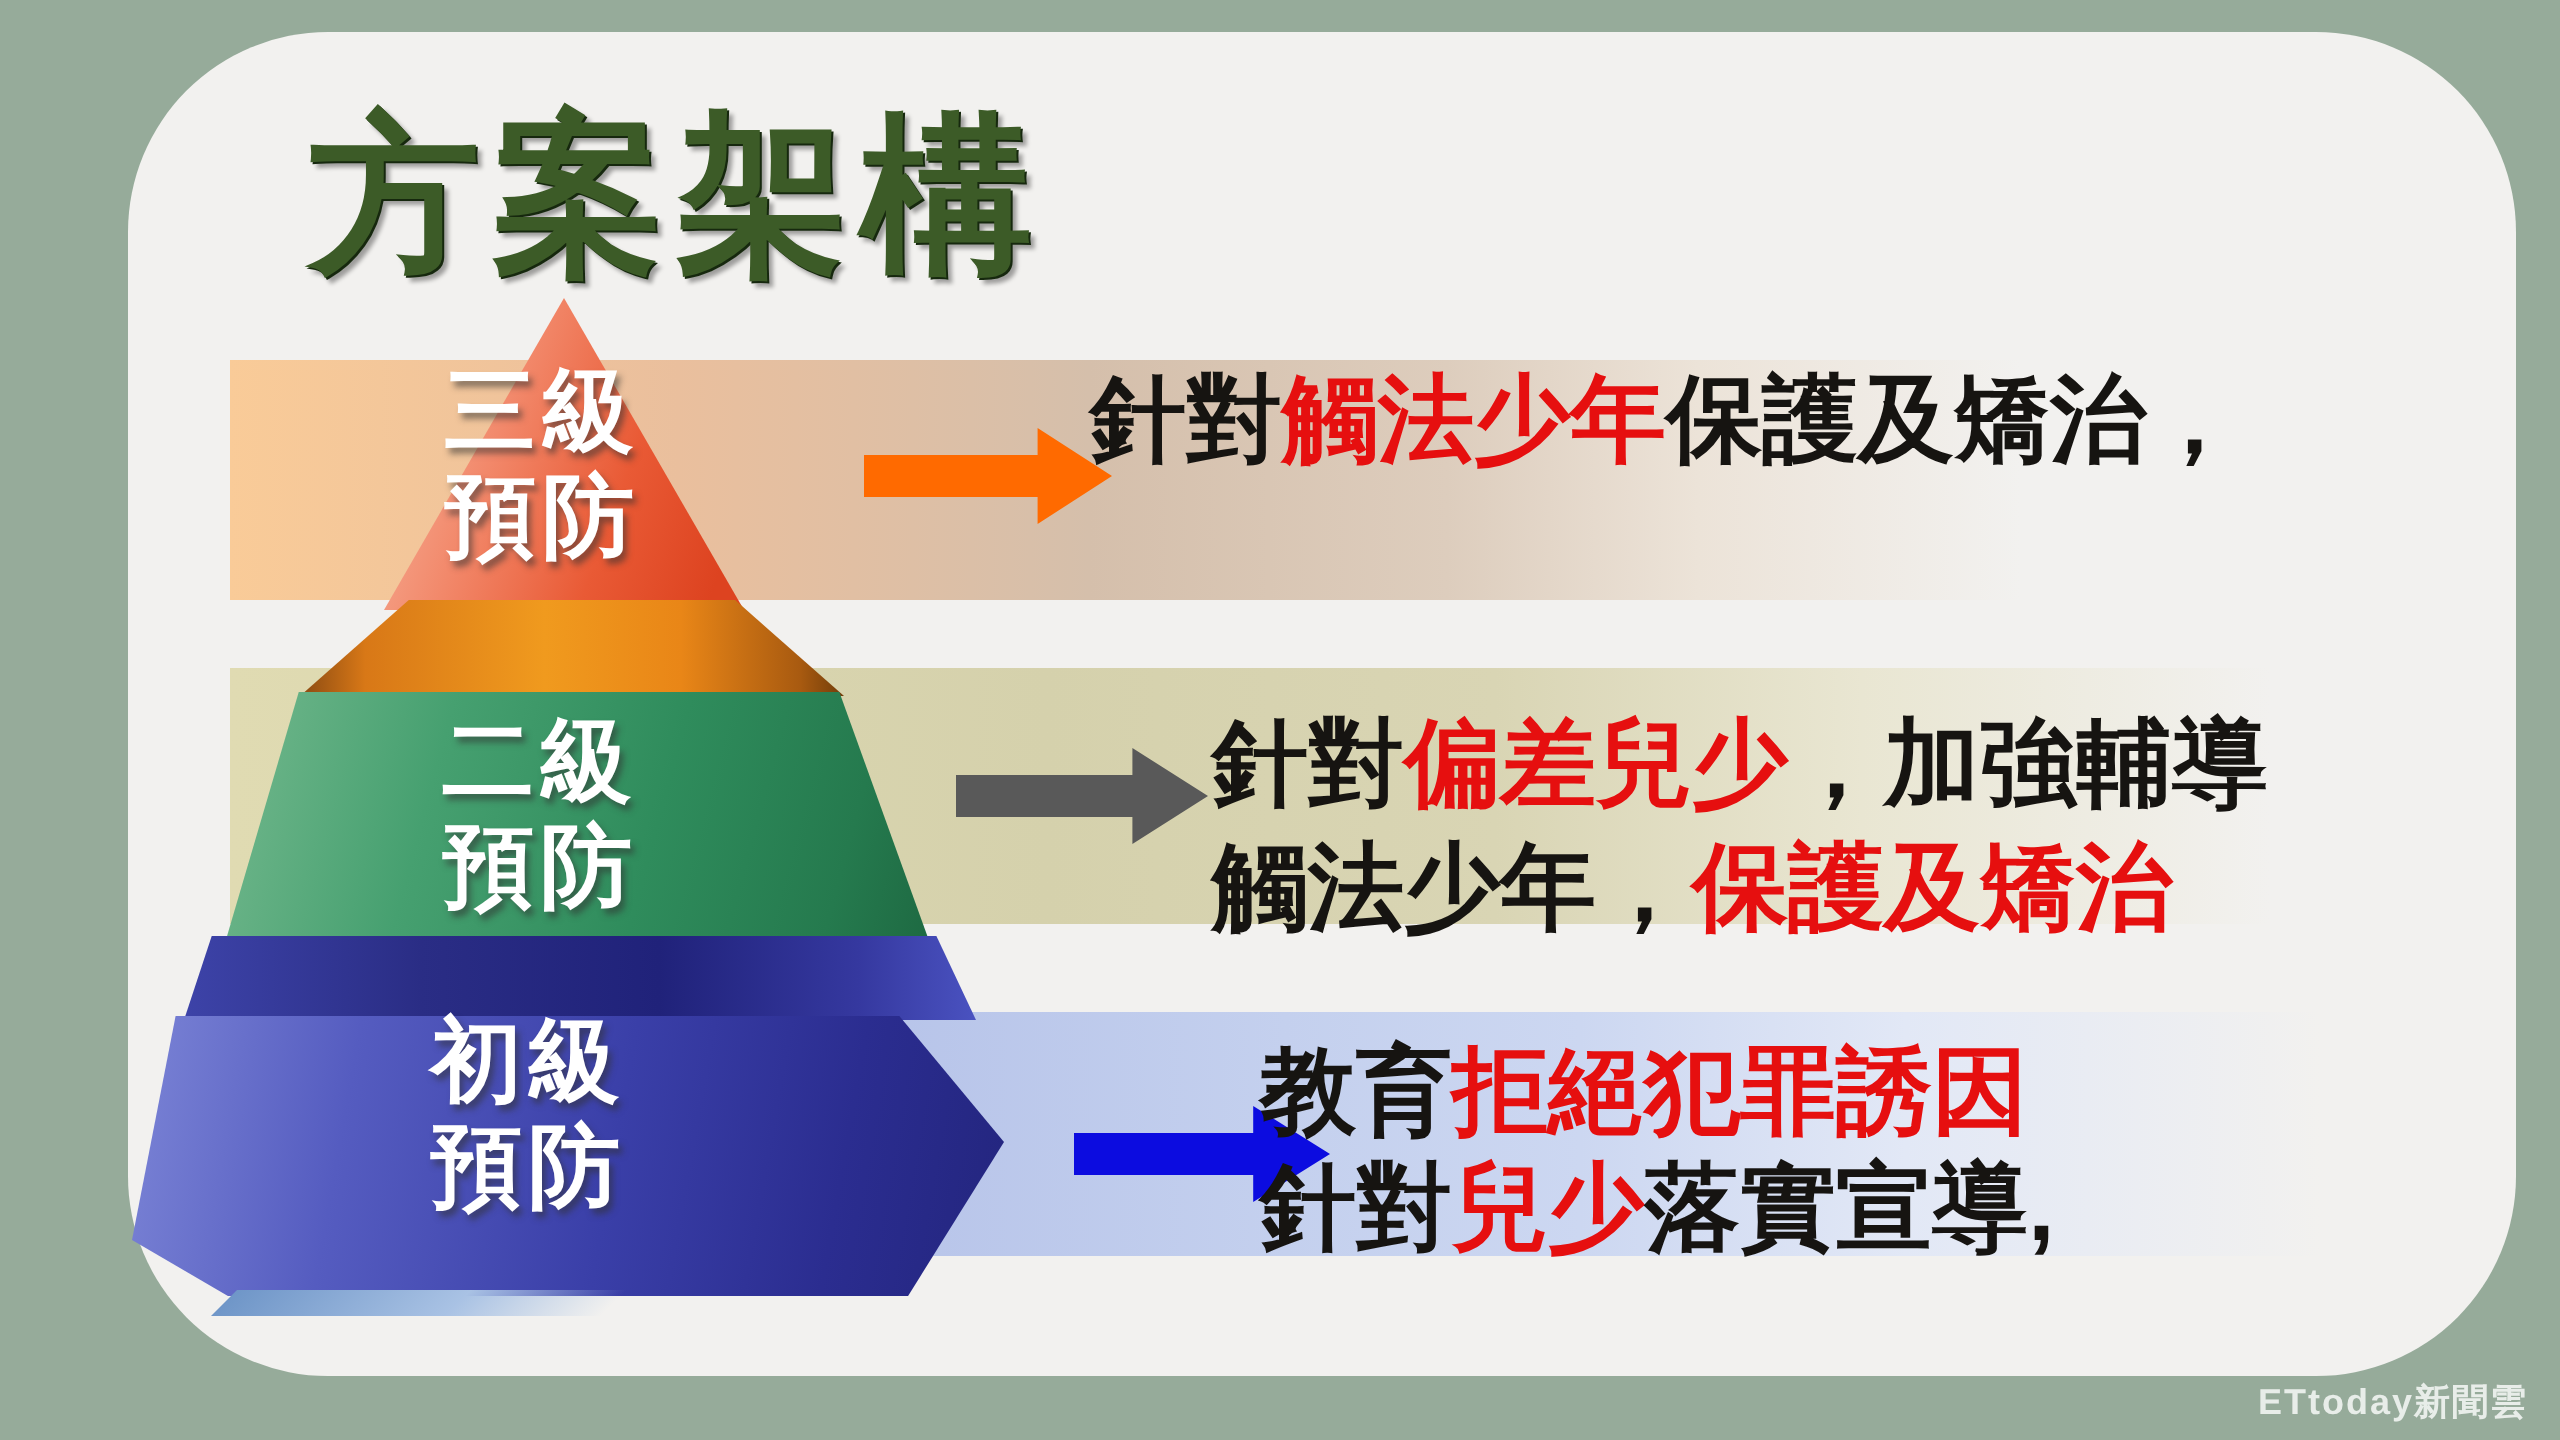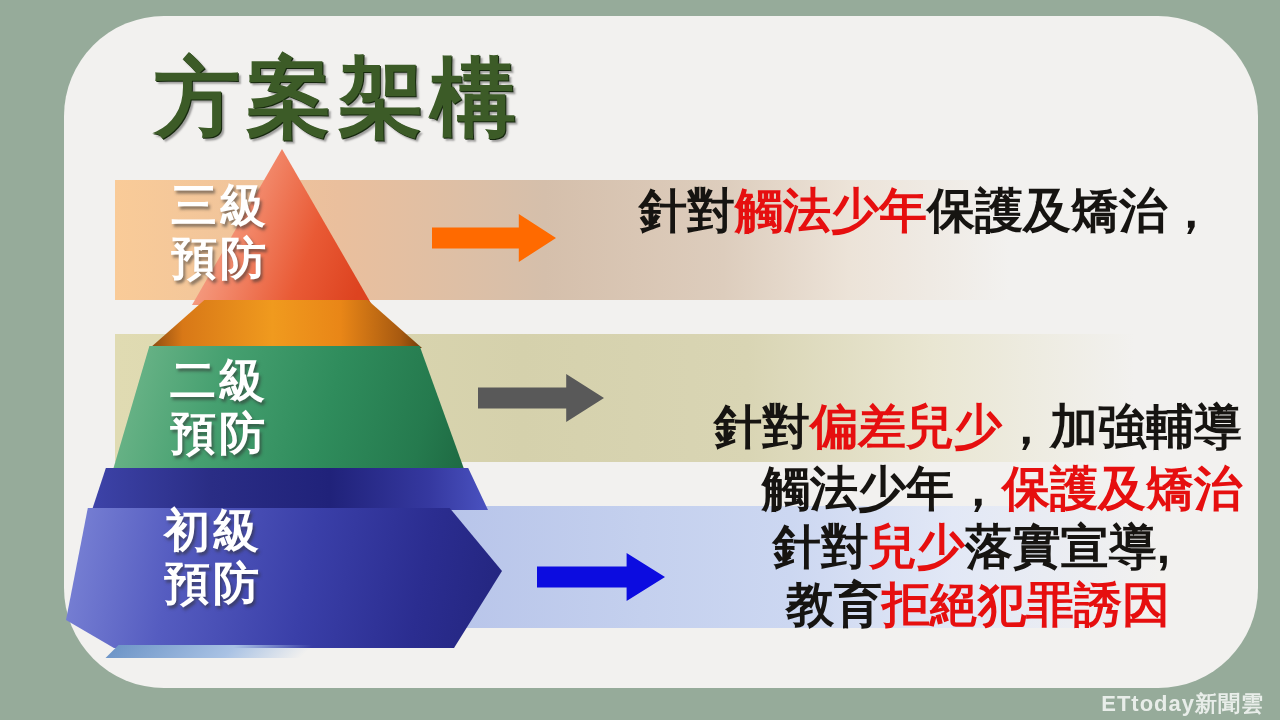--- a/index.html
+++ b/index.html
@@ -60,48 +60,48 @@
     clip-path:polygon(5% 0,88% 0,100% 45%,89% 100%,11% 100%,0 80%);
     background:linear-gradient(100deg,#7b84d6 0%,#555cc0 25%,#3a3fa8 55%,#2b2d90 80%,#23257e 100%);
   }
   .t1-shadow{
     left:112px;top:645px;width:195px;height:13px;
     transform:skewX(-45deg);
     background:linear-gradient(to right,#6f96c8,#a9c2e4 60%,rgba(180,200,230,0));
   }
   
   .tier-label{
-    position:absolute;width:200px;
+    position:absolute;width:200px;text-align:center;
     color:#ffffff;font-weight:900;font-size:46px;line-height:53px;letter-spacing:3px;
     text-shadow:2px 3px 3px rgba(50,50,50,.55);
   }
   .tl3{left:171px;top:179px;}
   .tl2{left:170px;top:354px;}
   .tl1{left:164px;top:504px;}
   
   .arrow{
     position:absolute;
     clip-path:polygon(0 28%,70% 28%,70% 0,100% 50%,70% 100%,70% 72%,0 72%);
   }
   .arrow1{left:432px;top:214px;width:124px;height:48px;background:#ff6a00;}
   .arrow2{left:478px;top:374px;width:126px;height:48px;background:#595959;}
   .arrow3{left:537px;top:553px;width:128px;height:48px;background:#0c0ce0;}
   
   .desc{
-    position:absolute;text-align:right;
+    position:absolute;text-align:left;
     font-size:48px;line-height:59px;font-weight:900;color:#161411;
     letter-spacing:0px;white-space:nowrap;
   }
   .desc .red{color:#e60f0f;}
   .d1{left:545px;top:181px;width:670px;}
-  .d2{left:592px;top:352px;width:650px;line-height:62px;margin-top:44px;}
+  .d2{left:606px;top:352px;width:650px;line-height:62px;}
   .d3{left:630px;top:518px;width:540px;line-height:58px;}
   .watermark{
     position:absolute;right:16px;top:689px;
-    font-size:22px;font-weight:bold;letter-spacing:1px;
+    font-size:18px;font-weight:bold;letter-spacing:1px;
     color:rgba(255,255,255,.78);
   }
 </style>
 </head>
 <body>
 
 <div class="card"></div>
 
 <h1 class="title">方案架構</h1>
 
@@ -134,17 +134,17 @@
 <div class="arrow arrow3"></div>
 
 <div class="desc d1">
   <div><span>針對</span><span class="red">觸法少年</span><span>保護及矯治，</span></div>
 </div>
 <div class="desc d2">
   <div><span>針對</span><span class="red">偏差兒少</span><span>，加強輔導</span></div>
   <div><span>觸法少年，</span><span class="red">保護及矯治</span></div>
 </div>
 <div class="desc d3">
+  <div><span>教育</span><span class="red">拒絕犯罪誘因</span></div>
   <div><span>針對</span><span class="red">兒少</span><span>落實宣導,</span></div>
-  <div><span>教育</span><span class="red">拒絕犯罪誘因</span></div>
 </div>
 
 <div class="watermark">ETtoday新聞雲</div>
 
 </body></html>

